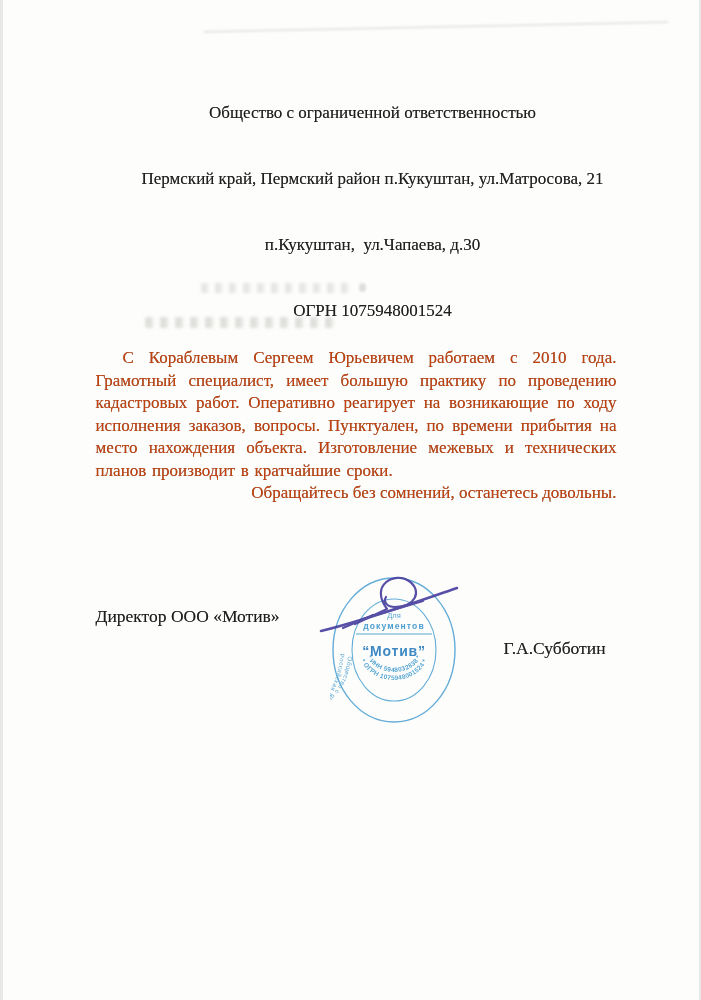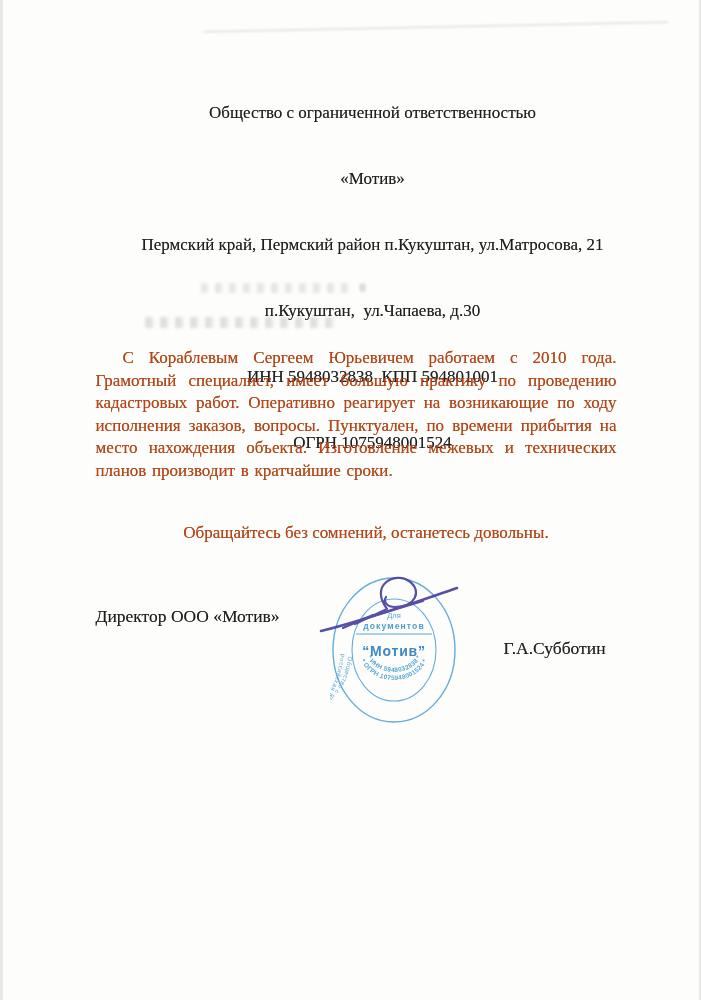--- a/index.html
+++ b/index.html
@@ -48,21 +48,21 @@
   }
   
   .body-text{
     position:absolute;left:93px;top:347px;width:521px;
     font-size:17px;line-height:22.5px;
     color:#c2410c;
     text-shadow:0 0 0.4px rgba(20,20,20,0.5);
   }
   .body-text p{margin:0;text-align:justify;}
   .body-text p.p1{text-indent:27px;word-spacing:1.5px;}
-  .body-text p.p2{text-indent:20px;text-align:center;margin-top:40px;}
+  .body-text p.p2{text-indent:20px;text-align:right;}
   
   .director-label{
     position:absolute;left:93px;top:606px;
     font-size:17.5px;color:#1f1f1f;
     text-shadow:0 0 0.4px rgba(20,20,20,0.55);
     text-align:right;
   }
   .signatory-name{
     position:absolute;left:501px;top:638px;
     font-size:17.5px;color:#1f1f1f;
@@ -83,24 +83,22 @@
 
 <div class="page">
 
   <div class="top-smudge"></div>
   <div class="ghost-line ghost-a"></div>
   <div class="ghost-speck"></div>
   <div class="ghost-line ghost-b"></div>
 
   <div class="letterhead">
     <div>Общество с ограниченной ответственностью</div>
-    <div>«Мотив»</div>
     <div>Пермский край, Пермский район п.Кукуштан, ул.Матросова, 21</div>
     <div>п.Кукуштан,  ул.Чапаева, д.30</div>
-    <div>ИНН 5948032838  КПП 594801001</div>
     <div>ОГРН 1075948001524</div>
   </div>
 
   <div class="body-text">
     <p class="p1">С Кораблевым Сергеем Юрьевичем работаем с 2010 года. Грамотный специалист, имеет большую практику по проведению кадастровых работ. Оперативно реагирует на возникающие по ходу исполнения заказов, вопросы. Пунктуален, по времени прибытия на место нахождения объекта. Изготовление межевых и технических планов производит в кратчайшие сроки.</p>
     <p class="p2">Обращайтесь без сомнений, останетесь довольны.</p>
   </div>
 
   <div class="director-label">Директор ООО «Мотив»</div>
   <div class="signatory-name">Г.А.Субботин</div>

